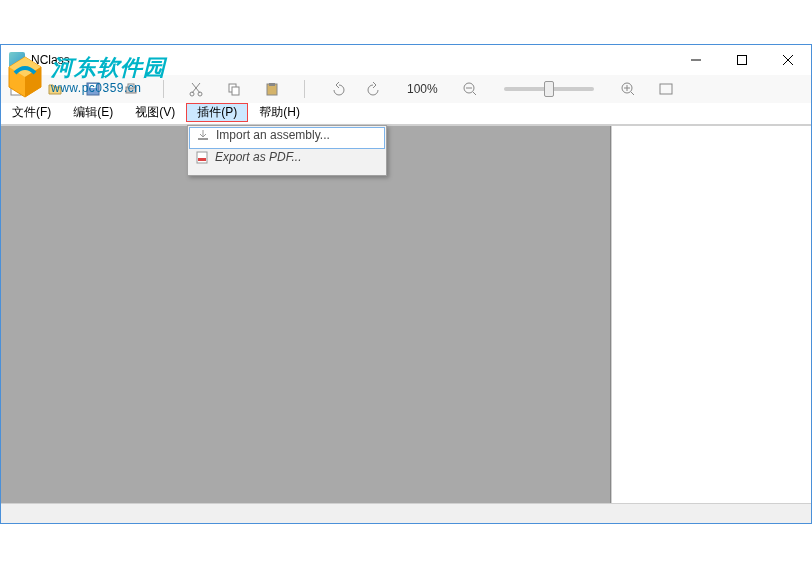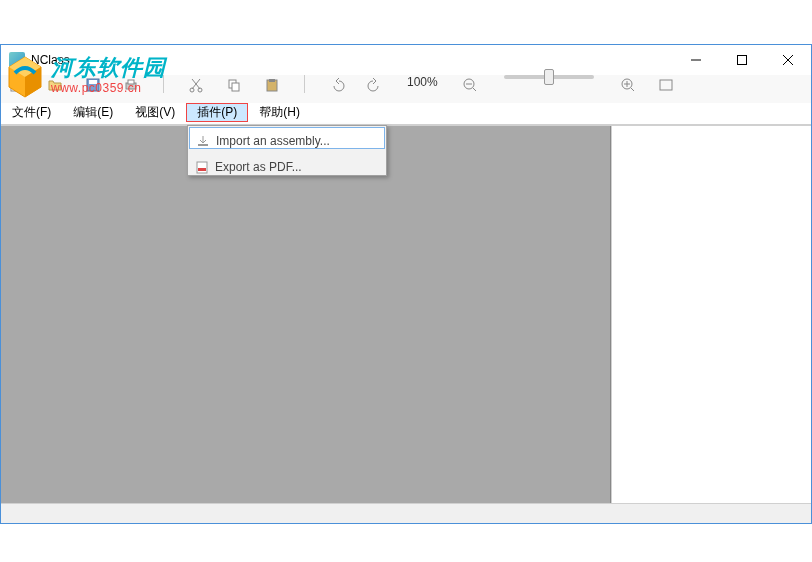--- a/index.html
+++ b/index.html
@@ -8,53 +8,53 @@
     .window { width: 812px; height: 480px; border: 1px solid #4a90d9; display: flex; flex-direction: column; background: #fff; position: relative; margin-top: 44px; }
 
     
     .titlebar { height: 30px; display: flex; align-items: center; padding-left: 8px; background: #fff; color: #000; font-size: 12px; }
     .titlebar .app-icon { width: 16px; height: 16px; margin-right: 6px; background: linear-gradient(135deg,#7cc 0%, #39c 100%); border-radius: 2px; }
     .titlebar .title { flex: 1; }
     .win-controls { display: flex; height: 100%; }
     .win-btn { width: 46px; height: 30px; display: flex; align-items: center; justify-content: center; font-size: 13px; cursor: pointer; }
 
     
-    .toolbar { height: 28px; display: flex; align-items: flex-start; padding: 0 6px; gap: 18px; background: #f8f8f8; position: relative; }
+    .toolbar { height: 28px; display: flex; align-items: center; padding: 0 6px; gap: 18px; background: #f8f8f8; position: relative; }
     .tool-ico { width: 20px; height: 20px; display: flex; align-items: center; justify-content: center; color: #888; }
     .zoom-text { font-size: 12px; color: #333; margin: 0 4px; }
     .slider-track { width: 90px; height: 4px; background: #ccc; border-radius: 2px; position: relative; margin: 0 6px; }
     .slider-thumb { width: 10px; height: 16px; background: #eee; border: 1px solid #999; border-radius: 2px; position: absolute; top: -6px; left: 40px; }
 
     
     .menubar { height: 22px; display: flex; align-items: flex-start; font-size: 12px; border-bottom: 1px solid #d0d0d0; background: #fff; }
     .menu-item { padding: 0 10px; display: flex; align-items: center; cursor: default; }
     .menu-item.active { background: #cce8ff; border: 1px solid #ef4444; }
     .menu-item:not(.active) { border: 1px solid transparent; }
 
     
     .dropdown { position: absolute; top: 80px; left: 186px; width: 200px; background: #f2f2f2; border: 1px solid #a0a0a0; box-shadow: 2px 2px 4px rgba(0,0,0,.25); z-index: 100; }
-    .dd-item { height: 24px; display: flex; align-items: flex-end; font-size: 12px; color: #444; cursor: default; }
+    .dd-item { height: 24px; display: flex; align-items: flex-start; font-size: 12px; color: #444; cursor: default; }
     .dd-item .dd-icon { width: 26px; display: flex; align-items: center; justify-content: center; color: #999; }
     .dd-item.hov { background: #fff; border: 1px solid #7eb4ea; margin: 1px; height: 22px; }
-    .dd-item:not(.hov) { margin: 1px; }
+    .dd-item:not(.hov) { margin: 1px; font-style: italic; }
 
     
     .content { flex: 1; display: flex; border-top: 1px solid #d0d0d0; }
     .canvas { flex: 1; background: #a9a9a9; border-right: 1px solid #888; }
     .side-panel { width: 200px; background: #fff; border-left: 1px solid #d0d0d0; }
 
     .statusbar { height: 20px; background: #f0f0f0; border-top: 1px solid #d0d0d0; }
 
     
     .watermark { position: absolute; top: 8px; left: 0; z-index: 200; pointer-events: none; display: flex; align-items: flex-start; }
     .wm-logo { width: 48px; height: 48px; position: relative; }
     .wm-logo svg { width: 48px; height: 48px; }
     .wm-text { display: flex; flex-direction: column; margin-left: 2px; }
     .wm-cn { font-size: 22px; font-weight: bold; color: #00b4c8; font-style: italic; letter-spacing: 1px; font-family: "SimHei","Microsoft YaHei"; }
-    .wm-url { font-size: 12px; color: #ef4444; margin-top: -2px; letter-spacing: 0.5px; }
+    .wm-url { font-size: 12px; color: #0369a1; margin-top: -2px; letter-spacing: 0.5px; }
   </style>
 </head>
 <body>
 
 <div class="window">
 
   <div class="titlebar">
     <div class="app-icon"></div>
     <div class="title">NClass</div>
     <div class="win-controls">

